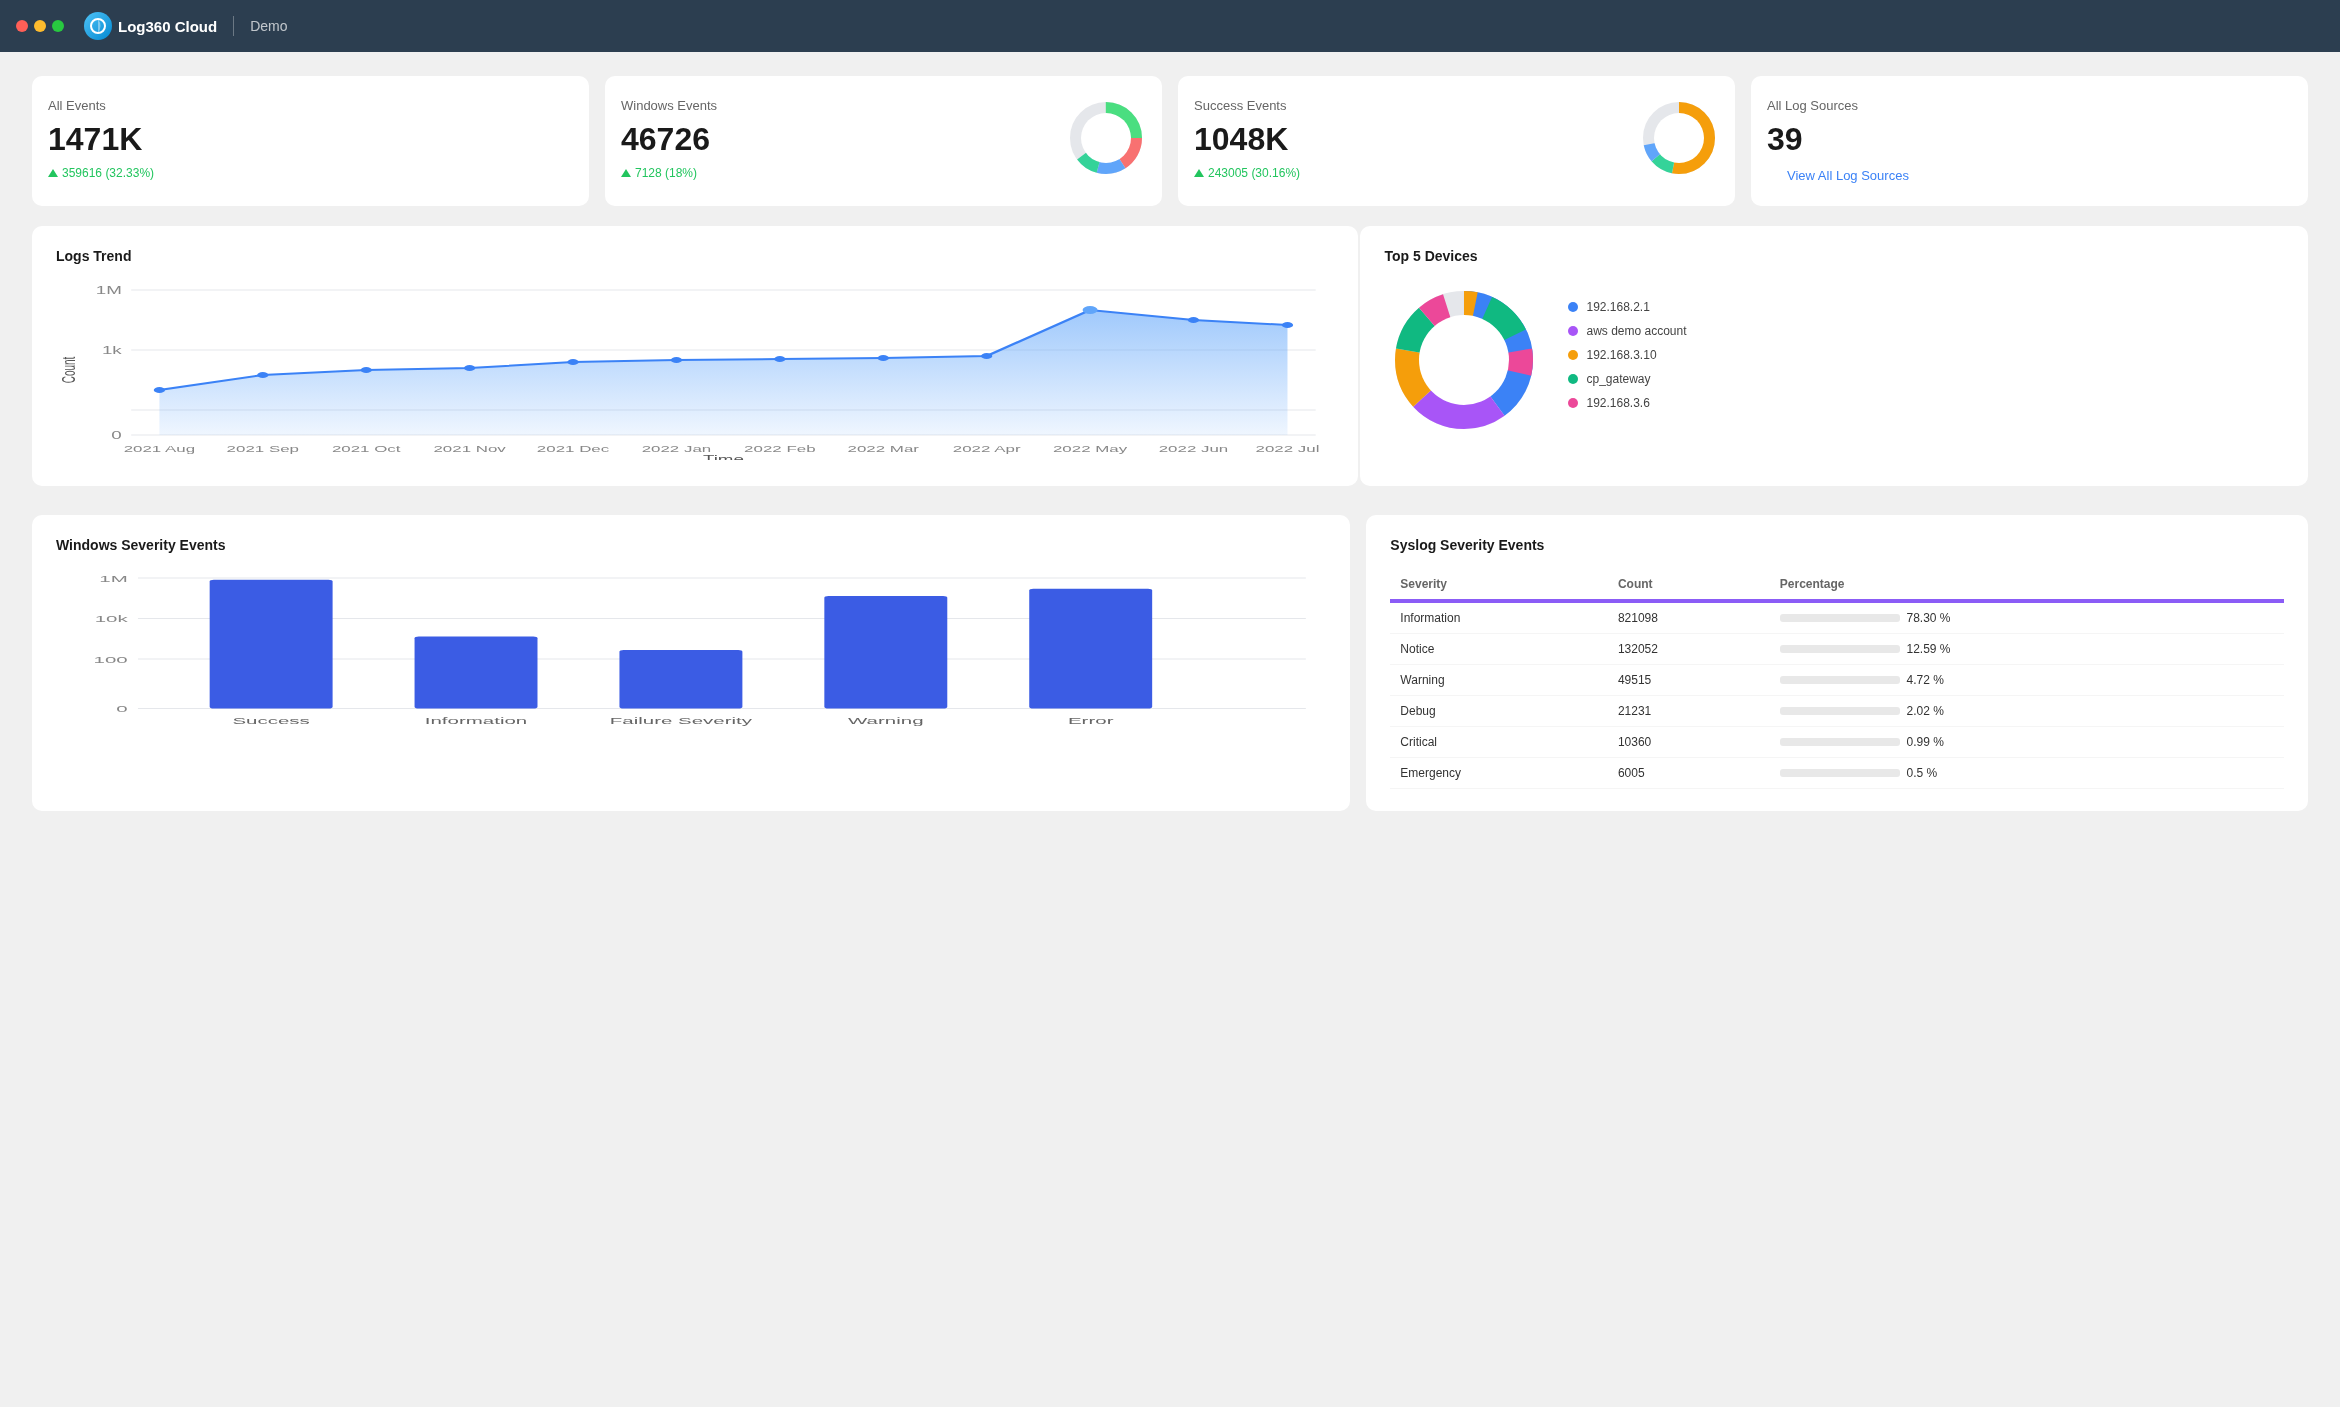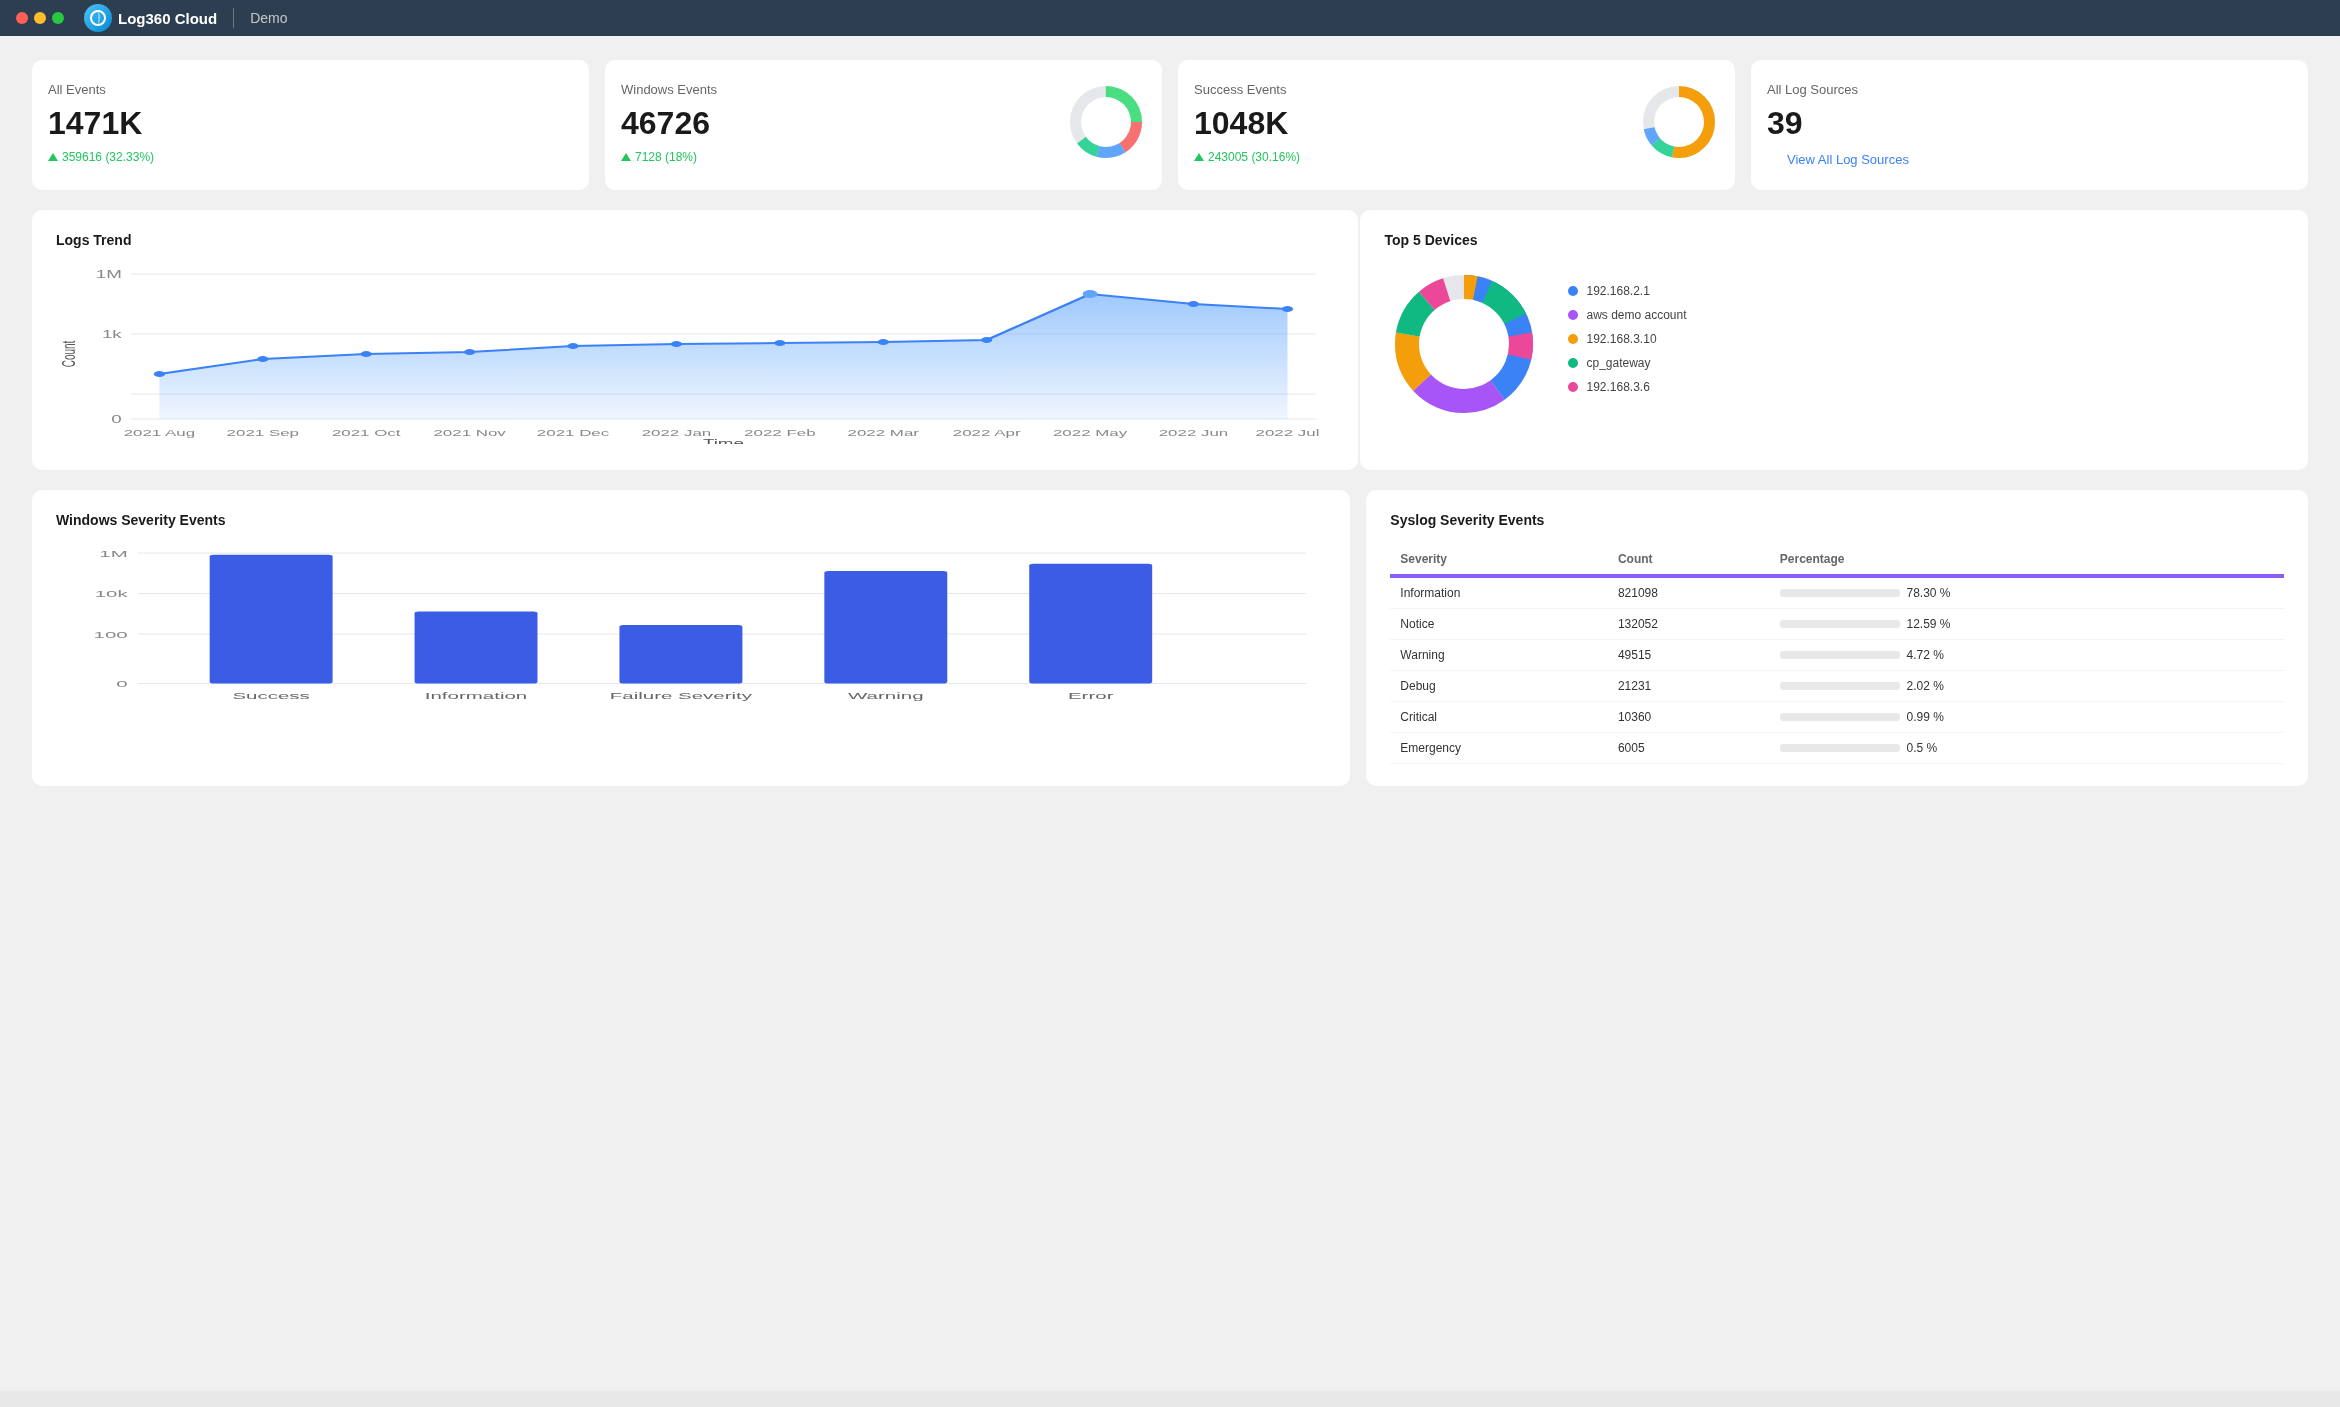--- a/index.html
+++ b/index.html
@@ -3,21 +3,21 @@
   <meta charset="utf-8">
   <style>
     * { box-sizing: border-box; margin: 0; padding: 0; }
     body {
       font-family: -apple-system, BlinkMacSystemFont, 'Segoe UI', sans-serif;
       background: #e8e8e8;
       min-height: 100vh;
     }
     .titlebar {
       background: #2c3e50;
-      height: 36px;
+      height: 52px;
       display: flex;
       align-items: center;
       padding: 0 16px;
       gap: 8px;
     }
     .traffic-lights {
       display: flex;
       gap: 6px;
       margin-right: 12px;
     }
@@ -106,21 +106,21 @@
       color: #3b82f6;
       font-size: 13px;
       cursor: pointer;
       text-decoration: none;
       margin-left: 20px;
     }
     .charts-row {
       display: grid;
       grid-template-columns: 1.4fr 1fr;
       gap: 2px;
-      margin-bottom: 20px;
+      margin-bottom: 29px;
     }
     .chart-card {
       background: white;
       border-radius: 10px;
       padding: 22px 24px;
     }
     .chart-title {
       font-size: 14px;
       font-weight: 700;
       color: #1a1a1a;

